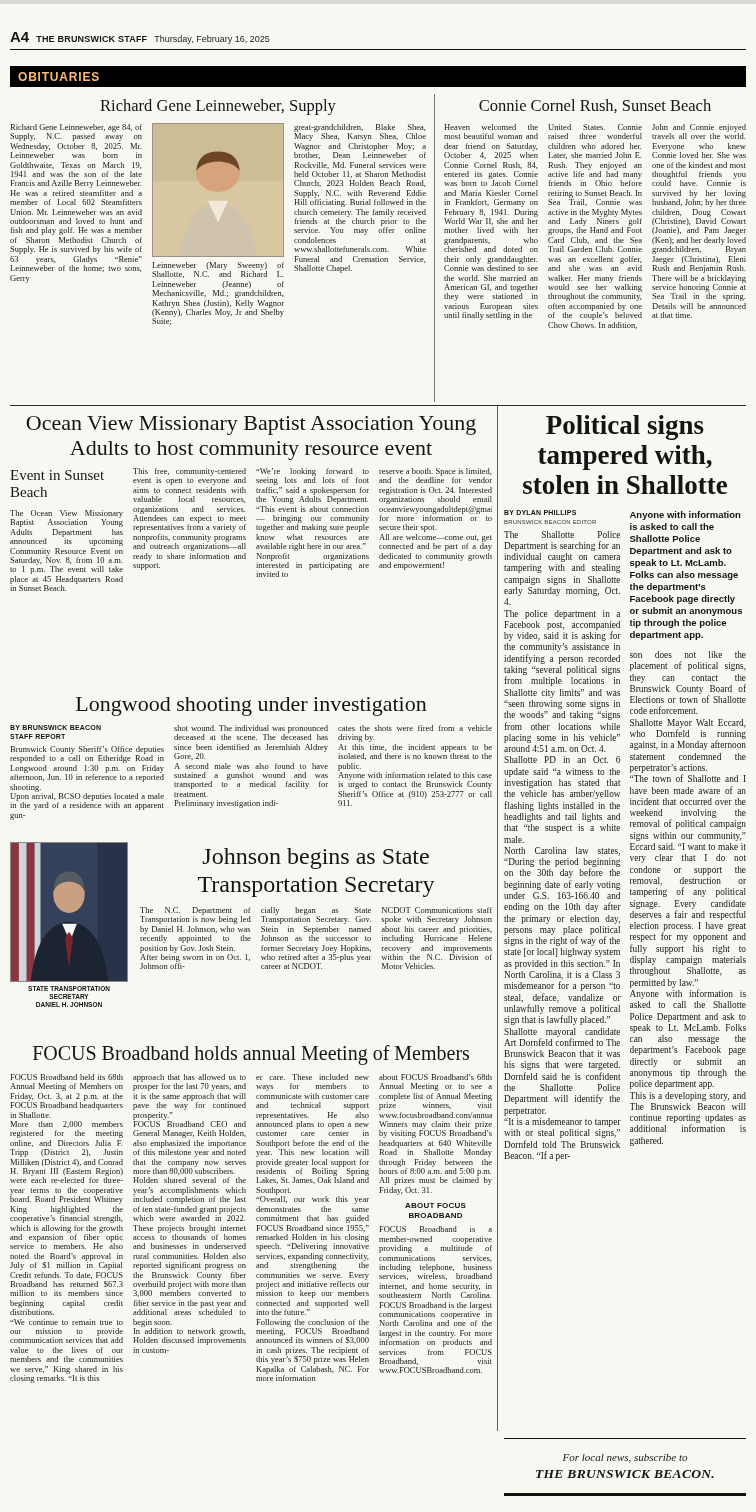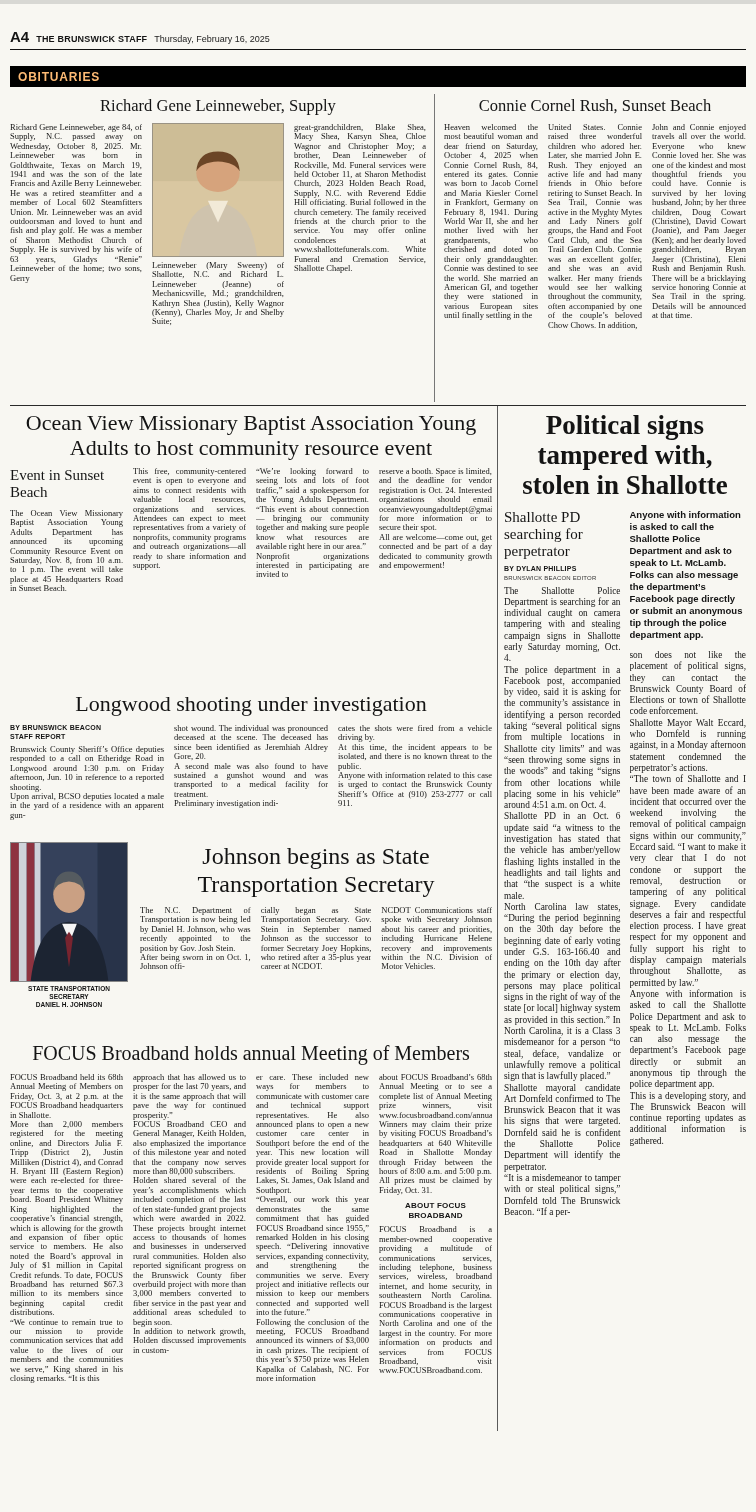--- a/index.html
+++ b/index.html
@@ -225,21 +225,20 @@
         <div class="about-heading">ABOUT FOCUS BROADBAND</div>
         <div class="body">FOCUS Broadband is a member-owned cooperative providing a multitude of communications services, including telephone, business services, wireless, broadband internet, and home security, in southeastern North Carolina. FOCUS Broadband is the largest communications cooperative in North Carolina and one of the largest in the country. For more information on products and services from FOCUS Broadband, visit www.FOCUSBroadband.com.</div>
       </div>
     </div>
   </article>
 
   <article class="political">
     <h1 class="art-headline">Political signs tampered with, stolen in Shallotte</h1>
     <div class="rail-cols">
       <div class="rail-col">
-        <div class="subhead">Shallotte PD searching for perpetrator</div>
         <div class="byline">
           <div>BY DYLAN PHILLIPS</div>
           <div class="byline-sub">BRUNSWICK BEACON EDITOR</div>
         </div>
         <div class="rail-body">The Shallotte Police Department is searching for an individual caught on camera tampering with and stealing campaign signs in Shallotte early Saturday morning, Oct. 4.
 The police department in a Facebook post, accompanied by video, said it is asking for the community’s assistance in identifying a person recorded taking “several political signs from multiple locations in Shallotte city limits” and was “seen throwing some signs in the woods” and taking “signs from other locations while placing some in his vehicle” around 4:51 a.m. on Oct. 4.
 Shallotte PD in an Oct. 6 update said “a witness to the investigation has stated that the vehicle has amber/yellow flashing lights installed in the headlights and tail lights and that “the suspect is a white male.
 North Carolina law states, “During the period beginning on the 30th day before the beginning date of early voting under G.S. 163-166.40 and ending on the 10th day after the primary or election day, persons may place political signs in the right of way of the state [or local] highway system as provided in this section.” In North Carolina, it is a Class 3 misdemeanor for a person “to steal, deface, vandalize or unlawfully remove a political sign that is lawfully placed.”
 Shallotte mayoral candidate Art Dornfeld confirmed to The Brunswick Beacon that it was his signs that were targeted. Dornfeld said he is confident the Shallotte Police Department will identify the perpetrator.
 “It is a misdemeanor to tamper with or steal political signs,” Dornfeld told The Brunswick Beacon. “If a per-</div>
@@ -248,14 +247,18 @@
         <div class="callout">Anyone with information is asked to call the Shallotte Police Department and ask to speak to Lt. McLamb. Folks can also message the department’s Facebook page directly or submit an anonymous tip through the police department app.</div>
         <div class="rail-body">son does not like the placement of political signs, they can contact the Brunswick County Board of Elections or town of Shallotte code enforcement.
 Shallotte Mayor Walt Eccard, who Dornfeld is running against, in a Monday afternoon statement condemned the perpetrator’s actions.
 “The town of Shallotte and I have been made aware of an incident that occurred over the weekend involving the removal of political campaign signs within our community,” Eccard said. “I want to make it very clear that I do not condone or support the removal, destruction or tampering of any political signage. Every candidate deserves a fair and respectful election process. I have great respect for my opponent and fully support his right to display campaign materials throughout Shallotte, as permitted by law.”
 Anyone with information is asked to call the Shallotte Police Department and ask to speak to Lt. McLamb. Folks can also message the department’s Facebook page directly or submit an anonymous tip through the police department app.
 This is a developing story, and The Brunswick Beacon will continue reporting updates as additional information is gathered.</div>
       </div>
     </div>
   </article>
 
+  <div class="subscribe">
+    <div class="line1">For local news, subscribe to</div>
+    <div class="line2">THE BRUNSWICK BEACON.</div>
+  </div>
 
 </div>
 
 </body></html>

